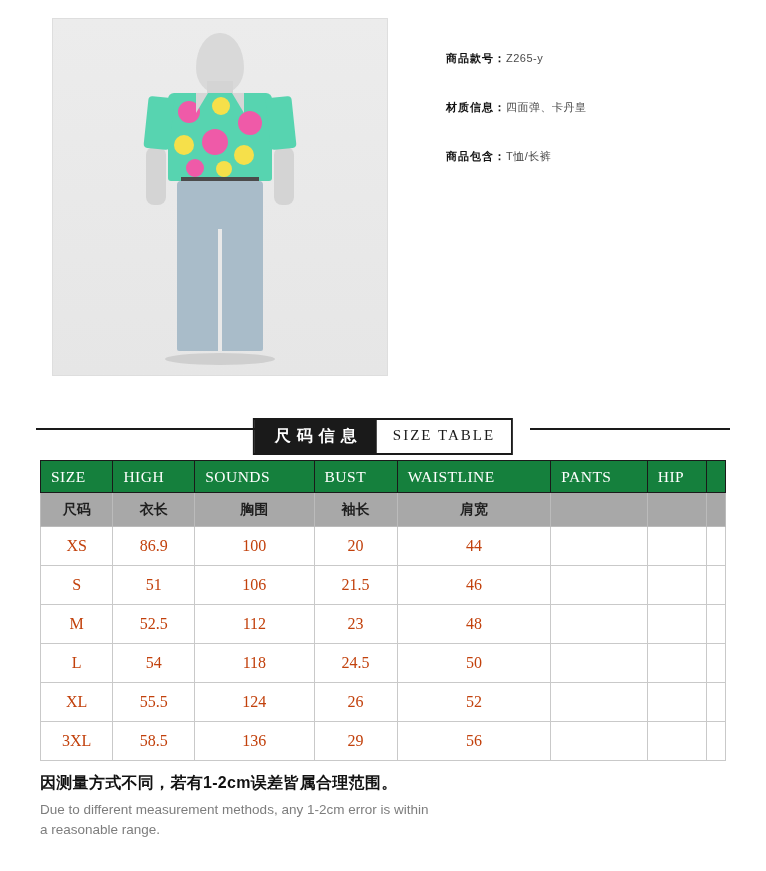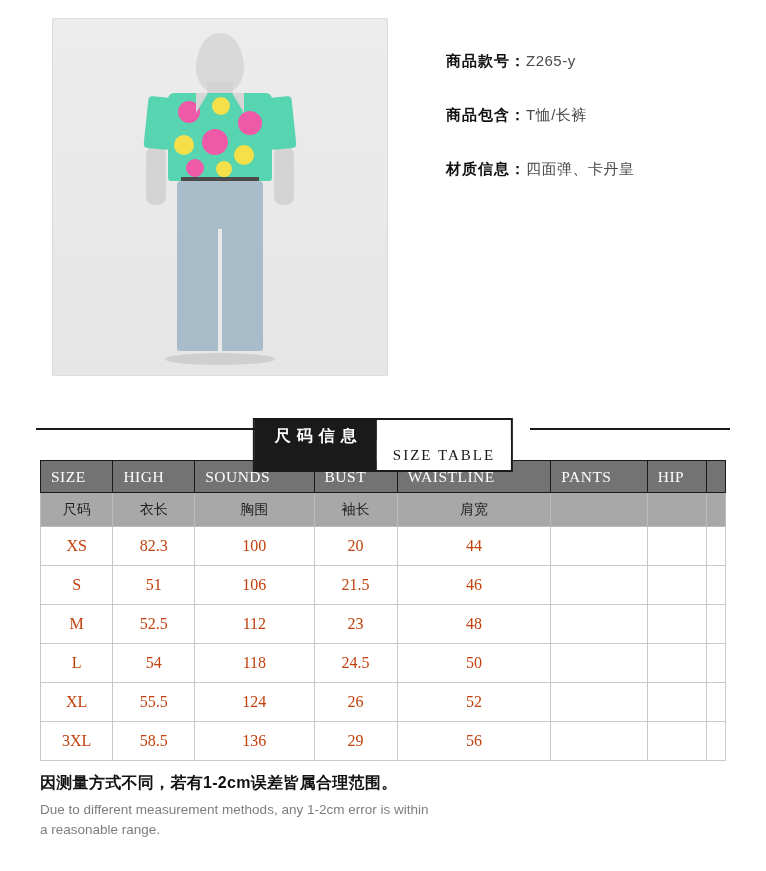--- a/index.html
+++ b/index.html
@@ -150,21 +150,21 @@
     border-radius: 50%;
   }
 
   .specs {
     margin-left: 58px;
     padding-top: 34px;
     flex: 1;
   }
   .spec-row {
     margin-bottom: 36px;
-    font-size: 15px;
+    font-size: 11px;
     line-height: 1.2;
     white-space: nowrap;
   }
   .spec-label {
     font-weight: bold;
     color: #111;
     letter-spacing: 1px;
   }
   .spec-value {
     color: #4a4a4a;
@@ -203,54 +203,53 @@
     letter-spacing: 6px;
     padding: 6px 14px 6px 20px;
   }
   .heading-en {
     background: #fff;
     color: #1a1a1a;
     font-family: "Liberation Serif", serif;
     font-size: 15px;
     letter-spacing: 2px;
     padding: 7px 16px 6px 16px;
-    margin-top: 20px;
   }
 
   
   table.size-table {
     margin: 14px auto 0 auto;
     border-collapse: collapse;
     width: 686px;
     font-family: "Liberation Serif", serif;
   }
   table.size-table th,
   table.size-table td {
     border: 1px solid #c9c9c9;
     text-align: center;
     height: 39px;
     font-size: 16px;
   }
   tr.head-en th {
-    background: #737373;
+    background: #15803d;
     color: #ffffff;
     border: 1px solid #1a1a1a;
     font-family: "Liberation Serif", serif;
     font-size: 15.5px;
     letter-spacing: 0.5px;
     font-weight: normal;
     height: 32px;
     text-align: left;
     padding-left: 10px;
   }
   tr.head-cn td {
     background: #a8a8a8;
     color: #1f1f1f;
     font-family: "Liberation Sans", sans-serif;
-    font-weight: normal;
+    font-weight: bold;
     font-size: 14px;
     border: 1px solid #bbbbbb;
     height: 34px;
   }
   td.empty {
     background: #a8a8a8;
     border: 1px solid #bbbbbb;
   }
   tbody td { color: #c2410c; }
   tbody td.blank { border: 1px solid #c9c9c9; }
@@ -300,24 +299,24 @@
       <div class="pants-split"></div>
       <div class="stand"></div>
     </div>
   </div>
 
   <div class="specs">
     <div class="spec-row">
       <span class="spec-label">商品款号：</span><span class="spec-value">Z265-y</span>
     </div>
     <div class="spec-row">
-      <span class="spec-label">商品包含：</span><span class="spec-value">T恤/长裤</span>
+      <span class="spec-label">材质信息：</span><span class="spec-value">四面弹、卡丹皇</span>
     </div>
     <div class="spec-row">
-      <span class="spec-label">材质信息：</span><span class="spec-value">四面弹、卡丹皇</span>
+      <span class="spec-label">商品包含：</span><span class="spec-value">T恤/长裤</span>
     </div>
   </div>
 </div>
 
 <div class="size-heading-wrap">
   <div class="rule-left"></div>
   <div class="rule-right"></div>
   <div class="heading-center">
     <div class="heading-cn">尺码信息</div>
     <div class="heading-en">SIZE TABLE</div>
@@ -343,21 +342,21 @@
       <td>袖长</td>
       <td>肩宽</td>
       <td class="empty"></td>
       <td class="empty"></td>
       <td class="empty"></td>
     </tr>
   </thead>
   <tbody>
     <tr>
       <td>XS</td>
-      <td>82.3</td>
+      <td>86.9</td>
       <td>100</td>
       <td>20</td>
       <td>44</td>
       <td class="blank"></td>
       <td class="blank"></td>
       <td class="blank"></td>
     </tr>
     <tr>
       <td>S</td>
       <td>51</td>

